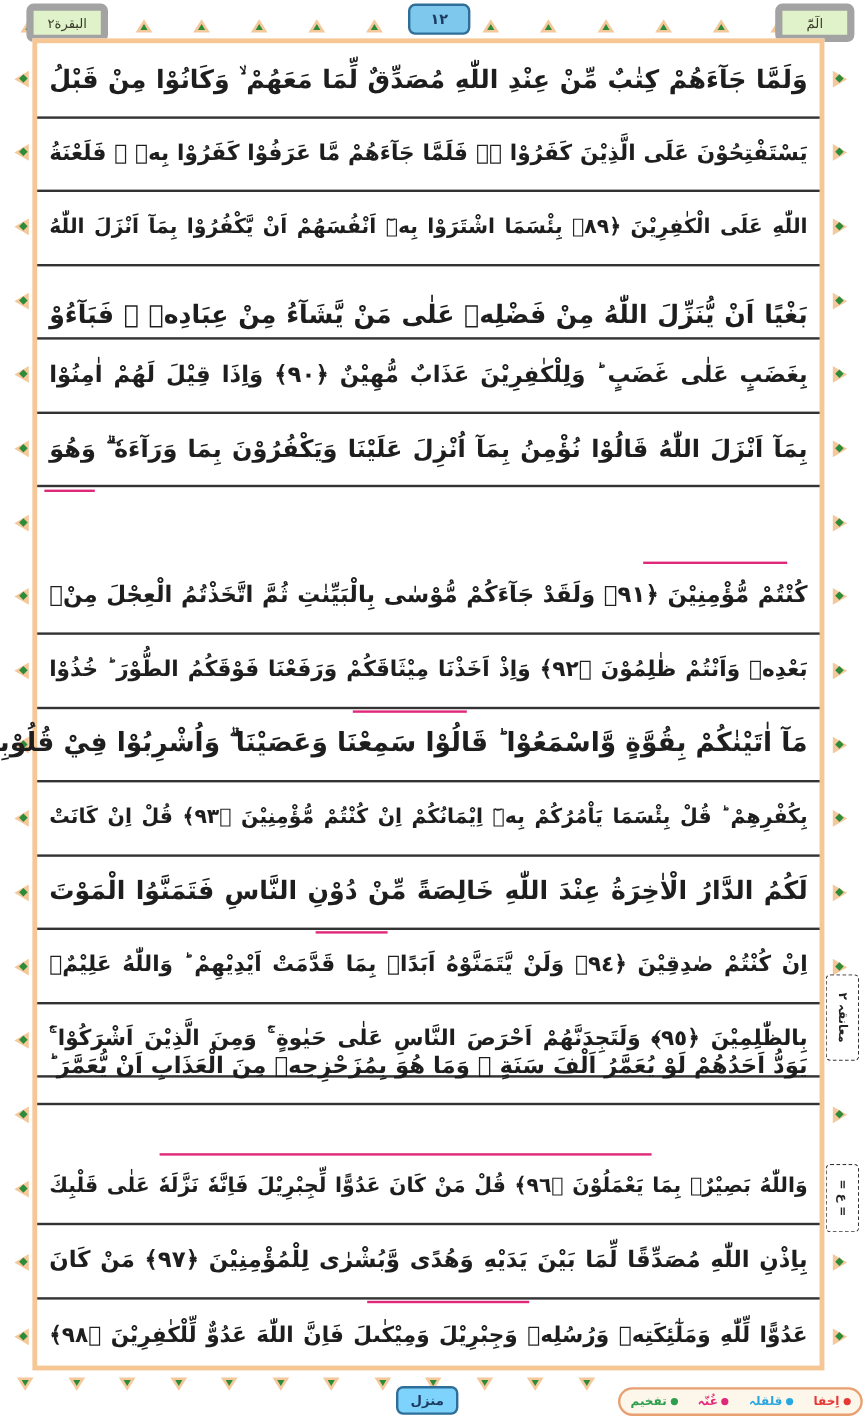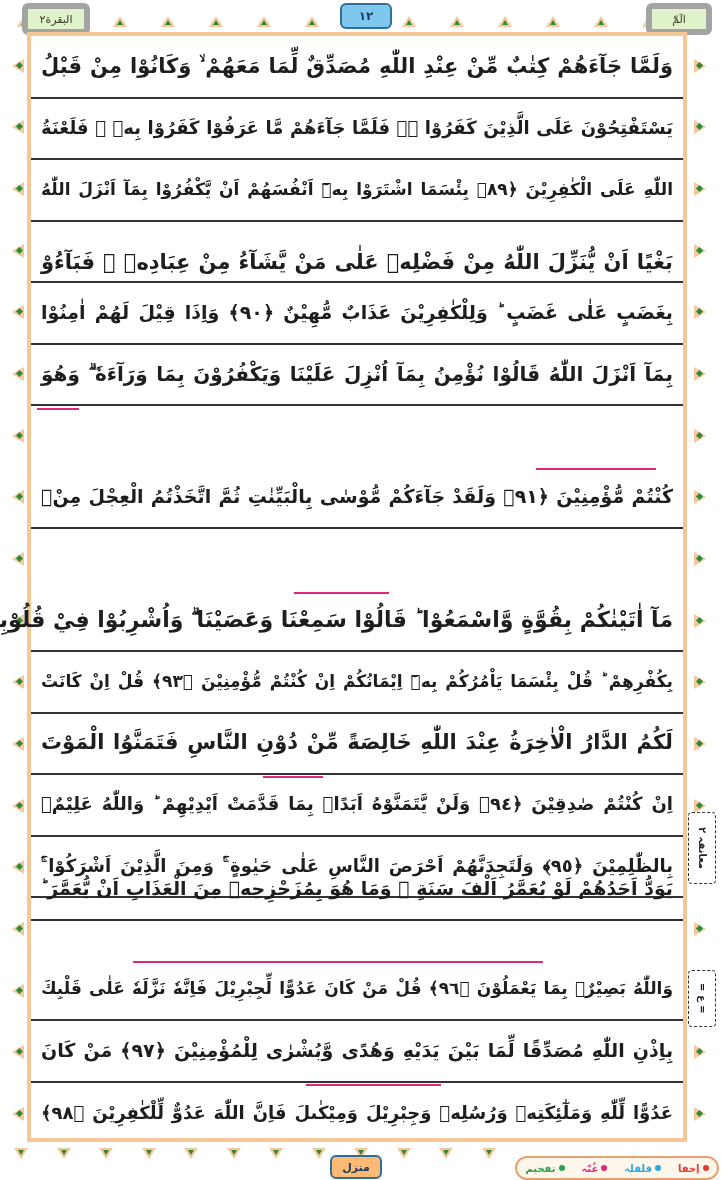--- a/index.html
+++ b/index.html
@@ -15,21 +15,21 @@
   .side-orn::before{content:"";position:absolute;top:1px;border-top:7px solid transparent;border-bottom:7px solid transparent;}
   .side-col.left .side-orn::before{left:0;border-right:12px solid #f4c89a;}
   .side-col.right .side-orn::before{left:2px;border-left:12px solid #f4c89a;}
   .side-orn::after{content:"";position:absolute;top:5px;width:5px;height:5px;background:#2e8b3a;left:5px;transform:rotate(45deg);}
   .frame{position:absolute;left:27px;top:32px;width:660px;height:1110px;border:4px solid #f6c694;background:#fff;box-sizing:border-box;}
   .line{position:absolute;left:0;right:0;height:62.5px;border-bottom:2px solid #333;display:flex;align-items:center;justify-content:space-between;padding:0 10px;box-sizing:border-box;direction:rtl;}
   .line:last-child{border-bottom:none;}
   .verse{font-family:"DejaVu Sans",sans-serif;font-size:29px;font-weight:bold;color:#1e1e1e;white-space:nowrap;direction:rtl;unicode-bidi:plaintext;width:100%;text-align:justify;text-align-last:justify;line-height:1;}
   .hdr-box{position:absolute;top:3px;height:20px;border:6px solid #a3a3a3;border-radius:6px;background:#dff2c9;font-size:11px;font-weight:normal;display:flex;align-items:center;justify-content:center;color:#3a3a2a;direction:rtl;}
   .page-num{position:absolute;left:340px;top:3px;width:48px;height:22px;background:#7ec8ee;border:2px solid #2f6e98;border-radius:6px;font-size:12px;font-weight:bold;color:#1d3b60;display:flex;align-items:center;justify-content:center;}
-  .manzil{position:absolute;left:330px;top:1155px;width:48px;height:20px;background:#fdba74;border:2px solid #2f6e98;border-radius:6px;font-size:11px;font-weight:bold;color:#1d3b60;display:flex;align-items:center;justify-content:center;direction:rtl;}
+  .manzil{position:absolute;left:330px;top:1155px;width:48px;height:20px;background:#7dd3fc;border:2px solid #2f6e98;border-radius:6px;font-size:11px;font-weight:bold;color:#1d3b60;display:flex;align-items:center;justify-content:center;direction:rtl;}
   .legend{position:absolute;left:515px;top:1156px;width:200px;height:20px;border:2px solid #e8a070;border-radius:12px;background:#fdf6ea;display:flex;align-items:center;justify-content:space-around;direction:rtl;font-size:10px;font-weight:bold;}
   .leg-item{display:flex;align-items:center;gap:3px;}
   .dot{width:6px;height:6px;border-radius:50%;display:inline-block;}
   .margin-mark{position:absolute;left:688px;width:26px;border:1.5px dashed #333;border-radius:4px;background:#fff;font-size:10px;font-weight:bold;writing-mode:vertical-rl;display:flex;align-items:center;justify-content:center;color:#222;}
   .pink-bar{position:absolute;height:2px;background:#e0287a;}
 </style>
 </head>
 <body>
 
 <div class="ornament-row" style="top:14px;">
@@ -110,20 +110,23 @@
     </div>
   <div class="line" style="top:246px;">
       <span class="verse" style="font-size: 19px;">بِغَضَبٍ عَلٰى غَضَبٍ ؕ وَلِلْكٰفِرِيْنَ عَذَابٌ مُّهِيْنٌ ﴿٩٠﴾ وَاِذَا قِيْلَ لَهُمْ اٰمِنُوْا</span>
     </div>
   <div class="line" style="top:307.5px;">
       <span class="verse" style="font-size: 20px;">بِمَآ اَنْزَلَ اللّٰهُ قَالُوْا نُؤْمِنُ بِمَآ اُنْزِلَ عَلَيْنَا وَيَكْفُرُوْنَ بِمَا وَرَآءَهٗ ۗ وَهُوَ</span>
     </div>
   <div class="line" style="top:430.5px;">
       <span class="verse" style="font-size: 19px;">كُنْتُمْ مُّؤْمِنِيْنَ ﴿٩١﴾ وَلَقَدْ جَآءَكُمْ مُّوْسٰى بِالْبَيِّنٰتِ ثُمَّ اتَّخَذْتُمُ الْعِجْلَ مِنْۢ</span>
     </div>
+  <div class="line" style="top:492px;">
+      <span class="verse" style="font-size: 18px;">بَعْدِهٖ وَاَنْتُمْ ظٰلِمُوْنَ ﴿٩٢﴾ وَاِذْ اَخَذْنَا مِيْثَاقَكُمْ وَرَفَعْنَا فَوْقَكُمُ الطُّوْرَ ؕ خُذُوْا</span>
+    </div>
   <div class="line" style="top:553.5px;">
       <span class="verse" style="font-size: 22px;">مَآ اٰتَيْنٰكُمْ بِقُوَّةٍ وَّاسْمَعُوْا ؕ قَالُوْا سَمِعْنَا وَعَصَيْنَا ۗ وَاُشْرِبُوْا فِيْ قُلُوْبِهِمُ الْعِجْلَ</span>
     </div>
   <div class="line" style="top:615px;">
       <span class="verse" style="font-size: 17px;">بِكُفْرِهِمْ ؕ قُلْ بِئْسَمَا يَاْمُرُكُمْ بِهٖٓ اِيْمَانُكُمْ اِنْ كُنْتُمْ مُّؤْمِنِيْنَ ﴿٩٣﴾ قُلْ اِنْ كَانَتْ</span>
     </div>
   <div class="line" style="top:676.5px;">
       <span class="verse" style="font-size: 21px;">لَكُمُ الدَّارُ الْاٰخِرَةُ عِنْدَ اللّٰهِ خَالِصَةً مِّنْ دُوْنِ النَّاسِ فَتَمَنَّوُا الْمَوْتَ</span>
     </div>
   <div class="line" style="top:738px;">

